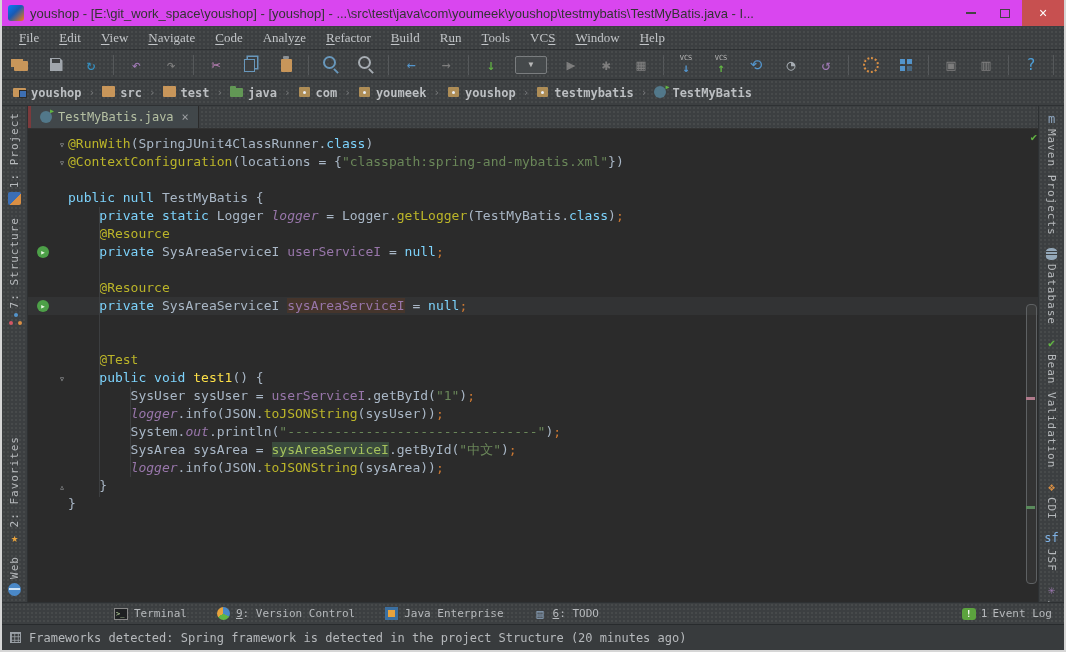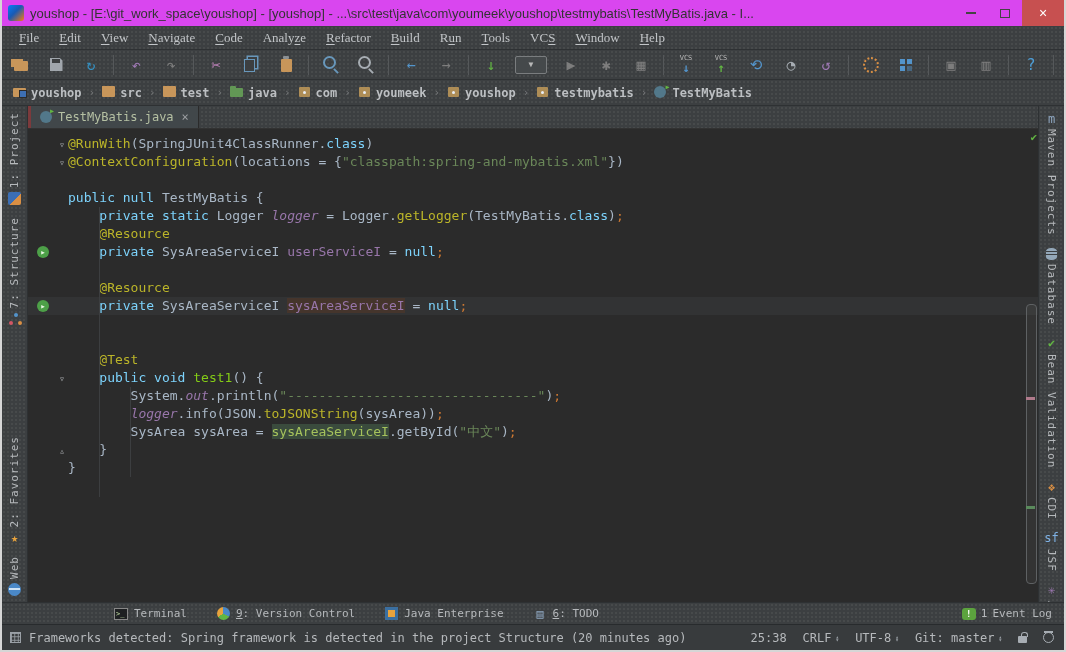--- a/index.html
+++ b/index.html
@@ -140,21 +140,21 @@
   .gutter { width:40px; flex:0 0 auto; position:relative; }
   .g-bean { position:absolute; left:9px; top:3px; width:12px; height:12px; border-radius:50%;
     background:#4da048; color:#eaf6e4; font-size:9px; line-height:12px; text-align:center;
     font-style:normal; }
   .fold { position:absolute; right:3px; top:1px; color:#9da0a3; font-size:10px; font-style:normal; }
   .code { flex:1 1 auto; }
   .tk-k { color:#7dd3fc; } .tk-a { color:#bbb529; } .tk-s { color:#6a8759; }
   .tk-d { color:#a9b7c6; } .tk-f { color:#9876aa; }
   .tk-fi { color:#9876aa; font-style:italic; }
   .tk-mi { color:#bbb529; }
-  .tk-m { color:#84cc16; } .tk-sc { color:#cc7832; }
+  .tk-m { color:#fde047; } .tk-sc { color:#cc7832; }
   .tk-hw { color:#9876aa; background:#45352c; }
   .tk-hr { color:#a5c25c; background:#3a4b3d; }
   .guide { position:absolute; width:1px; background:#3c3e40; }
   .g1 { left:71px; top:78px; height:290px; }
   .g2 { left:102px; top:258px; height:90px; }
 
   .stripe { position:absolute; right:0; top:0; bottom:0; width:13px; }
   .ok-check { position:absolute; top:0; right:1px; color:#62b543; font-size:11px; }
   .thumb { position:absolute; left:1px; right:1px; top:175px; height:280px;
     border:1px solid #5e6163; border-radius:4px; background:rgba(255,255,255,.04); }
@@ -392,23 +392,25 @@
             <div class="code-line"><span class="gutter"></span><span class="code"><span class="tk-d">    </span><span class="tk-k">private static </span><span class="tk-d">Logger </span><span class="tk-fi">logger</span><span class="tk-d"> = Logger.</span><span class="tk-mi">getLogger</span><span class="tk-d">(TestMyBatis.</span><span class="tk-k">class</span><span class="tk-d">)</span><span class="tk-sc">;</span></span></div>
             <div class="code-line"><span class="gutter"></span><span class="code"><span class="tk-d">    </span><span class="tk-a">@Resource</span></span></div>
             <div class="code-line"><span class="gutter"><i class="g-bean">▸</i></span><span class="code"><span class="tk-d">    </span><span class="tk-k">private </span><span class="tk-d">SysAreaServiceI </span><span class="tk-f">userServiceI</span><span class="tk-d"> = </span><span class="tk-k">null</span><span class="tk-sc">;</span></span></div>
             <div class="code-line"><span class="gutter"></span><span class="code"></span></div>
             <div class="code-line"><span class="gutter"></span><span class="code"><span class="tk-d">    </span><span class="tk-a">@Resource</span></span></div>
             <div class="code-line caret-line"><span class="gutter"><i class="g-bean">▸</i></span><span class="code"><span class="tk-d">    </span><span class="tk-k">private </span><span class="tk-d">SysAreaServiceI </span><span class="tk-hw">sysAreaServiceI</span><span class="tk-d"> = </span><span class="tk-k">null</span><span class="tk-sc">;</span></span></div>
             <div class="code-line"><span class="gutter"></span><span class="code"></span></div>
             <div class="code-line"><span class="gutter"></span><span class="code"></span></div>
             <div class="code-line"><span class="gutter"></span><span class="code"><span class="tk-d">    </span><span class="tk-a">@Test</span></span></div>
             <div class="code-line"><span class="gutter"><i class="fold">▿</i></span><span class="code"><span class="tk-d">    </span><span class="tk-k">public void </span><span class="tk-m">test1</span><span class="tk-d">() {</span></span></div>
+            <div class="code-line"><span class="gutter"></span><span class="code"><span class="tk-d">        SysUser sysUser = </span><span class="tk-f">userServiceI</span><span class="tk-d">.getById(</span><span class="tk-s">"1"</span><span class="tk-d">)</span><span class="tk-sc">;</span></span></div>
+            <div class="code-line"><span class="gutter"></span><span class="code"><span class="tk-d">        </span><span class="tk-fi">logger</span><span class="tk-d">.info(JSON.</span><span class="tk-mi">toJSONString</span><span class="tk-d">(sysUser))</span><span class="tk-sc">;</span></span></div>
             <div class="code-line"><span class="gutter"></span><span class="code"><span class="tk-d">        System.</span><span class="tk-fi">out</span><span class="tk-d">.println(</span><span class="tk-s">"--------------------------------"</span><span class="tk-d">)</span><span class="tk-sc">;</span></span></div>
+            <div class="code-line"><span class="gutter"></span><span class="code"><span class="tk-d">        SysArea sysArea = </span><span class="tk-hr">sysAreaServiceI</span><span class="tk-d">.getById(</span><span class="tk-s">"中文"</span><span class="tk-d">)</span><span class="tk-sc">;</span></span></div>
             <div class="code-line"><span class="gutter"></span><span class="code"><span class="tk-d">        </span><span class="tk-fi">logger</span><span class="tk-d">.info(JSON.</span><span class="tk-mi">toJSONString</span><span class="tk-d">(sysArea))</span><span class="tk-sc">;</span></span></div>
-            <div class="code-line"><span class="gutter"></span><span class="code"><span class="tk-d">        SysArea sysArea = </span><span class="tk-hr">sysAreaServiceI</span><span class="tk-d">.getById(</span><span class="tk-s">"中文"</span><span class="tk-d">)</span><span class="tk-sc">;</span></span></div>
             <div class="code-line"><span class="gutter"><i class="fold">▵</i></span><span class="code"><span class="tk-d">    }</span></span></div>
             <div class="code-line"><span class="gutter"></span><span class="code"><span class="tk-d">}</span></span></div>
           </div>
         <div class="stripe">
           <span class="ok-check">✔</span>
           <div class="thumb"></div>
           <div class="mark pink"></div>
           <div class="mark green"></div>
         </div>
       </div>
@@ -454,23 +456,15 @@
     </span>
   </div>
 
   <div class="statusbar">
     <span class="ic-grid"></span>
     <span class="sb-msg">
       <span>Frameworks detected: Spring framework is detected in the project</span>
       <span>Structure</span>
       <span>(20 minutes ago)</span>
     </span>
-    <span class="sb-right">
-      <span class="sb-item">25:38</span>
-      <span class="sb-item"><span>CRLF</span><i class="updown"></i></span>
-      <span class="sb-item"><span>UTF-8</span><i class="updown"></i></span>
-      <span class="sb-item"><span>Git: master</span><i class="updown"></i></span>
-      <span class="ic-lock"></span>
-      <span class="ic-hector"></span>
-    </span>
   </div>
 
 </div>
 
 </body></html>

